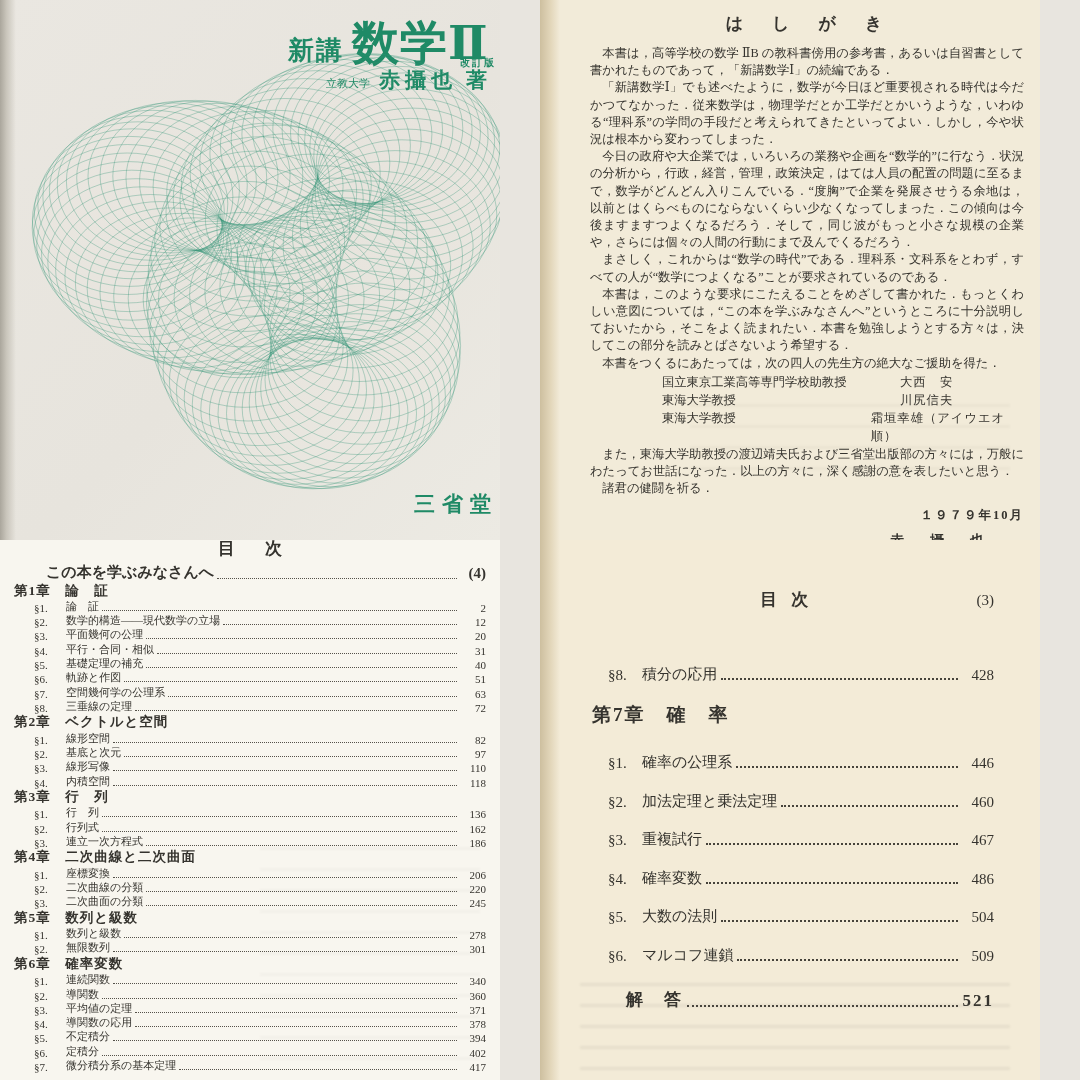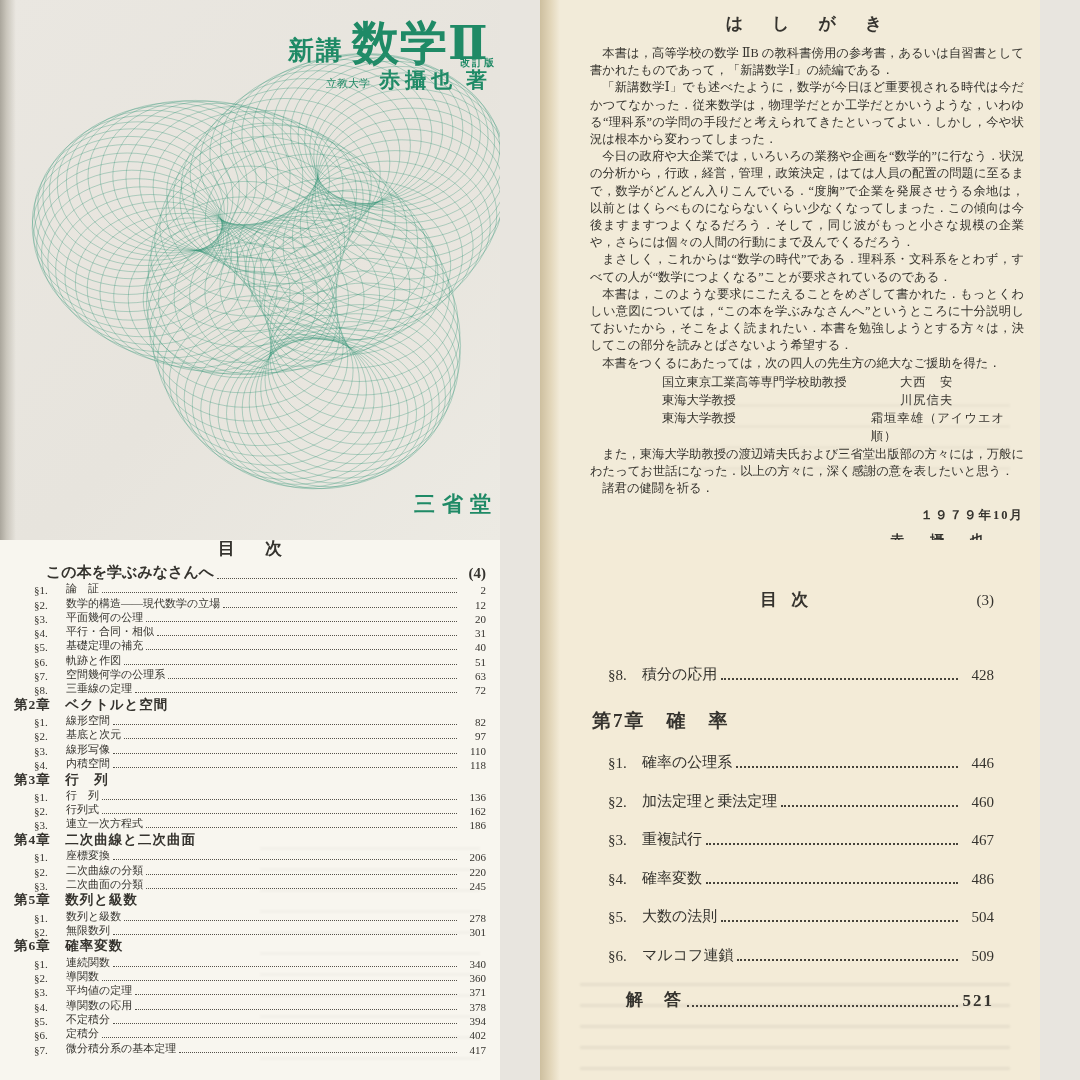--- a/index.html
+++ b/index.html
@@ -59,21 +59,21 @@
   
   .quad.br{left:540px; top:540px; background:#f3ebd7;}
   .br .page-inner{position:absolute; left:52px; right:46px; top:48px;}
   .br .head-row{display:flex; align-items:baseline;}
   .br h2{flex:1; margin:0; text-align:center; font-size:17px; font-weight:bold; letter-spacing:14px; text-indent:14px;}
   .br .pagefolio{font-size:15px;}
   .br .toc-list{margin-top:40px;}
   .br .toc-row{font-size:15px; height:38.5px; padding-bottom:6px; box-sizing:border-box;}
   .br .toc-row .num{width:34px;}
   .br .toc-row.section{padding-left:16px;}
-  .br .toc-row.chapter{height:50px; font-size:19px; font-weight:bold; letter-spacing:2px; padding-top:12px; align-items:flex-end;}
+  .br .toc-row.chapter{height:50px; font-size:19px; font-weight:bold; letter-spacing:2px; padding-top:12px; align-items:flex-start;}
   .br .toc-row.answer{height:46px; font-size:17px; font-weight:bold; letter-spacing:2px; padding-top:10px;}
   .br .toc-row .leader{border-bottom:2px dotted #46433b; margin:0 4px 4px 4px;}
   .br .toc-row .page{min-width:32px;}
 </style>
 </head>
 <body>
 
 <div class="collage">
 
   <section class="quad tl">
@@ -244,20 +244,25 @@
       <h2>目次</h2>
       <div class="toc-list">
 
           <div class="toc-row top">
             <span class="num"></span>
             <span class="label">この本を学ぶみなさんへ</span>
             <span class="leader"></span>
             <span class="page">(4)</span>
           </div>
 
+          <div class="toc-row chapter">
+
+            <span class="label">第1章　論　証</span>
+
+          </div>
 
           <div class="toc-row section">
             <span class="num">§1.</span>
             <span class="label">論　証</span>
             <span class="leader"></span>
             <span class="page">2</span>
           </div>
 
           <div class="toc-row section">
             <span class="num">§2.</span>

